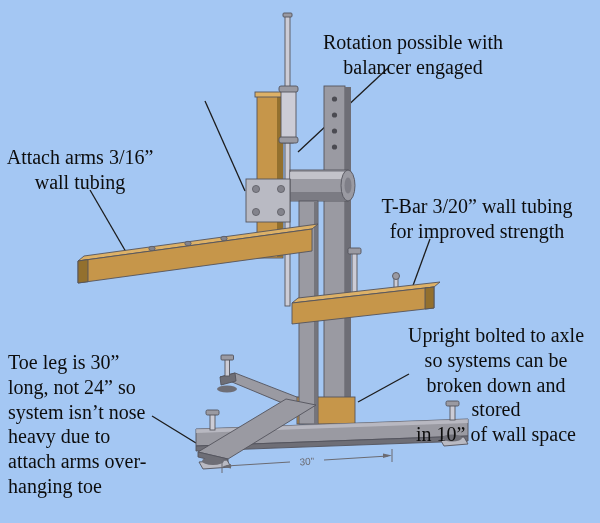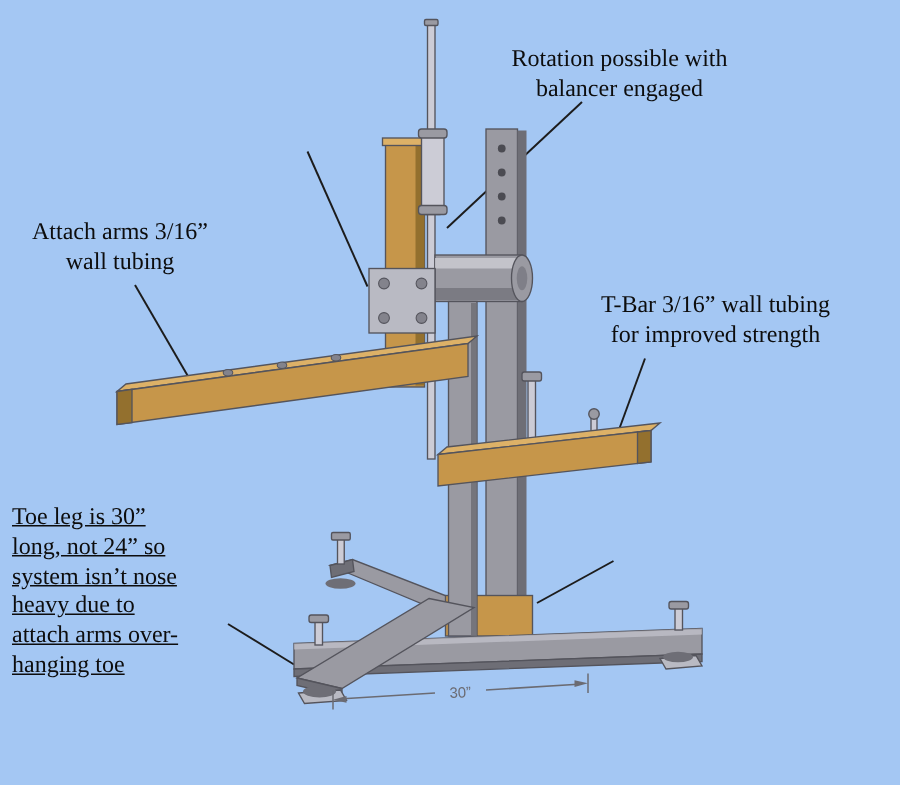--- a/index.html
+++ b/index.html
@@ -13,28 +13,28 @@
     background: var(--background, #a4c7f3);
     overflow: hidden;
   }
 
   svg.scene { position: absolute; left: 0; top: 0; }
 
   .annotation {
     position: absolute;
     white-space: pre-line;
     color: var(--text, #0d0d0d);
-    font-size: 16px;
+    font-size: 20px;
     line-height: 1.24;
   }
   .ann-rotation    { left: 320px; top: 30px;  width: 186px; text-align: center; }
   .ann-adjustments { left: 14px;  top: 67px;  width: 212px; text-align: center; }
   .ann-attach-arms { left: 4px;   top: 145px; width: 152px; text-align: center; font-family: Liberation Serif, serif; }
   .ann-tbar        { left: 376px; top: 194px; width: 202px; text-align: center; }
-  .ann-toe-leg     { left: 8px;   top: 335px; width: 160px; text-align: left; text-decoration: underline; }
+  .ann-toe-leg     { left: 8px;   top: 350px; width: 160px; text-align: left; }
   .ann-upright     { left: 406px; top: 323px; width: 180px; text-align: center; }
 
   
   .c-steel       { fill: var(--steel); }
   .c-steel-dark  { fill: var(--steel-dark); }
   .c-steel-light { fill: var(--steel-light); }
   .c-tan         { fill: var(--tan); }
   .c-tan-light   { fill: var(--tan-light); }
   .c-tan-dark    { fill: var(--tan-dark); }
   .c-chrome      { fill: var(--chrome); }
@@ -176,22 +176,26 @@
       <polygon class="dim-fill" points="222,466.5 231,464 231,468.5"></polygon>
       <polygon class="dim-fill" points="392,455.5 383,453.5 383,458"></polygon>
       <text class="dim-text" x="307" y="465" text-anchor="middle" transform="rotate(-3 307 465)">30”</text>
     </g>
   </svg>
 
   <div class="annotation ann-rotation">Rotation possible with
 balancer engaged</div>
   <div class="annotation ann-attach-arms">Attach arms 3/16”
 wall tubing</div>
-  <div class="annotation ann-tbar">T-Bar 3/16” wall tubing
+  <div class="annotation ann-tbar">T-Bar 3/20” wall tubing
 for improved strength</div>
   <div class="annotation ann-toe-leg">Toe leg is 30”
 long, not 24” so
 system isn’t nose
 heavy due to
 attach arms over-
 hanging toe</div>
+  <div class="annotation ann-upright">Upright bolted to axle
+so systems can be
+broken down and stored
+in 10” of wall space</div>
 
 </div>
 
 </body></html>

